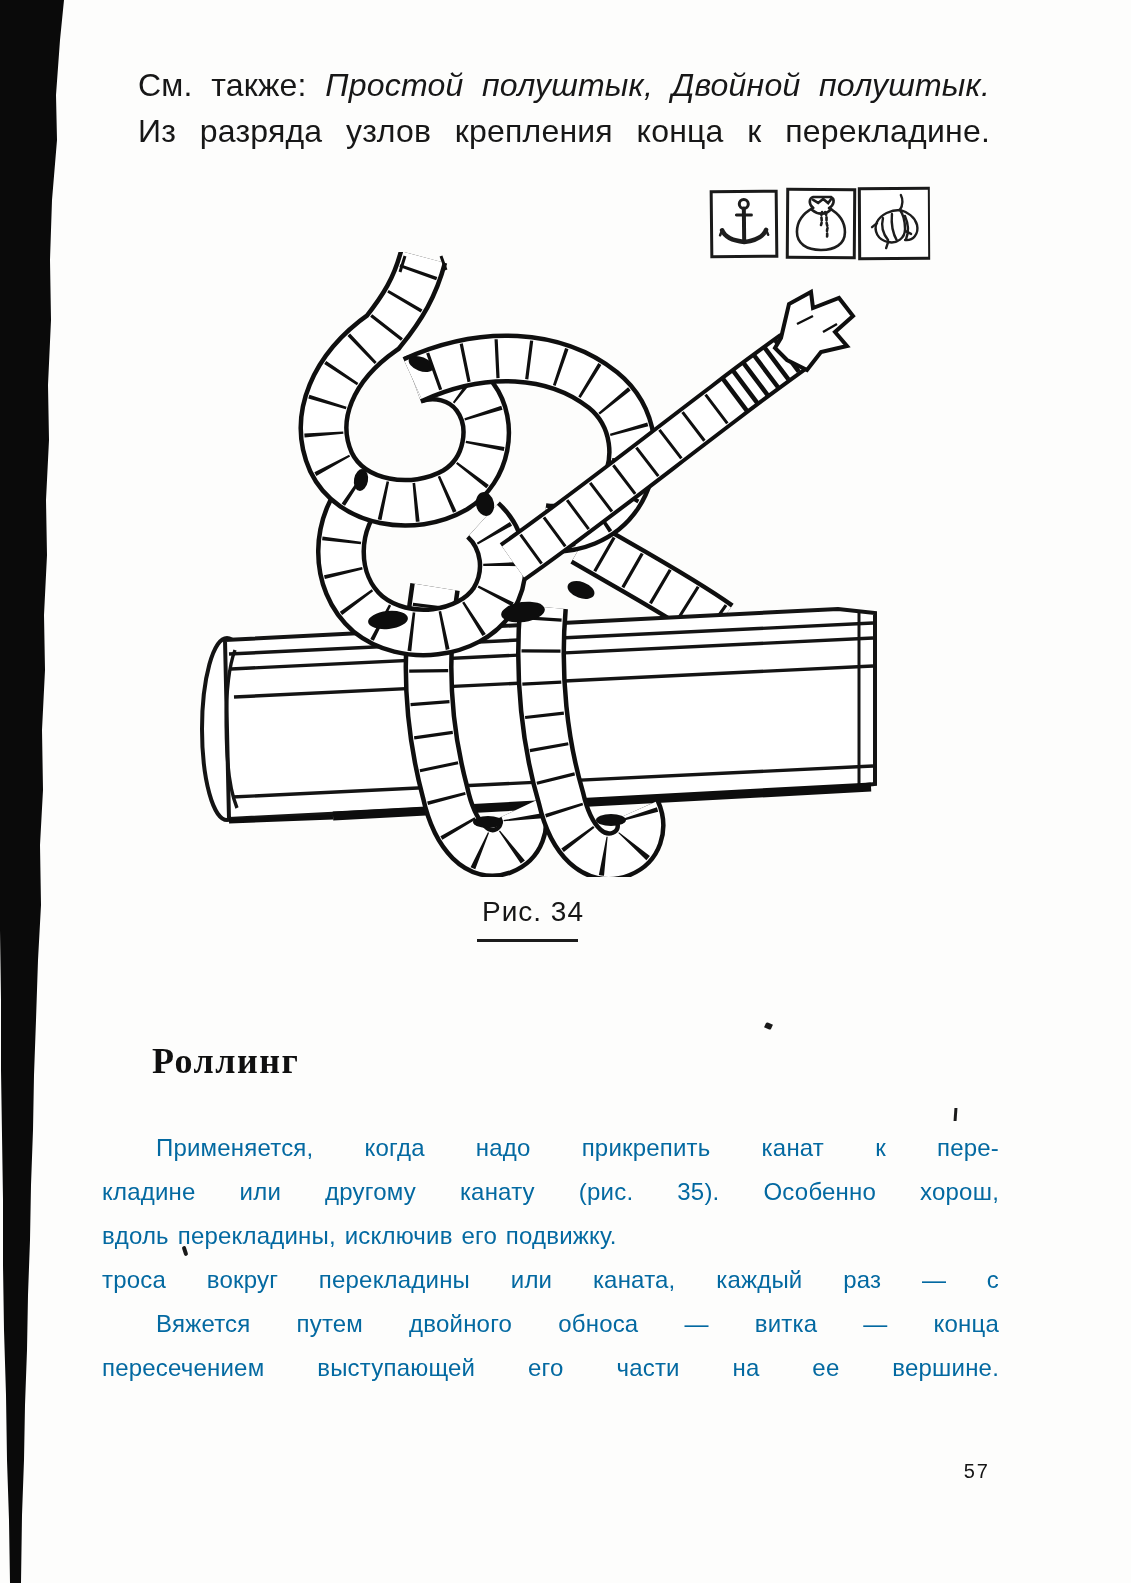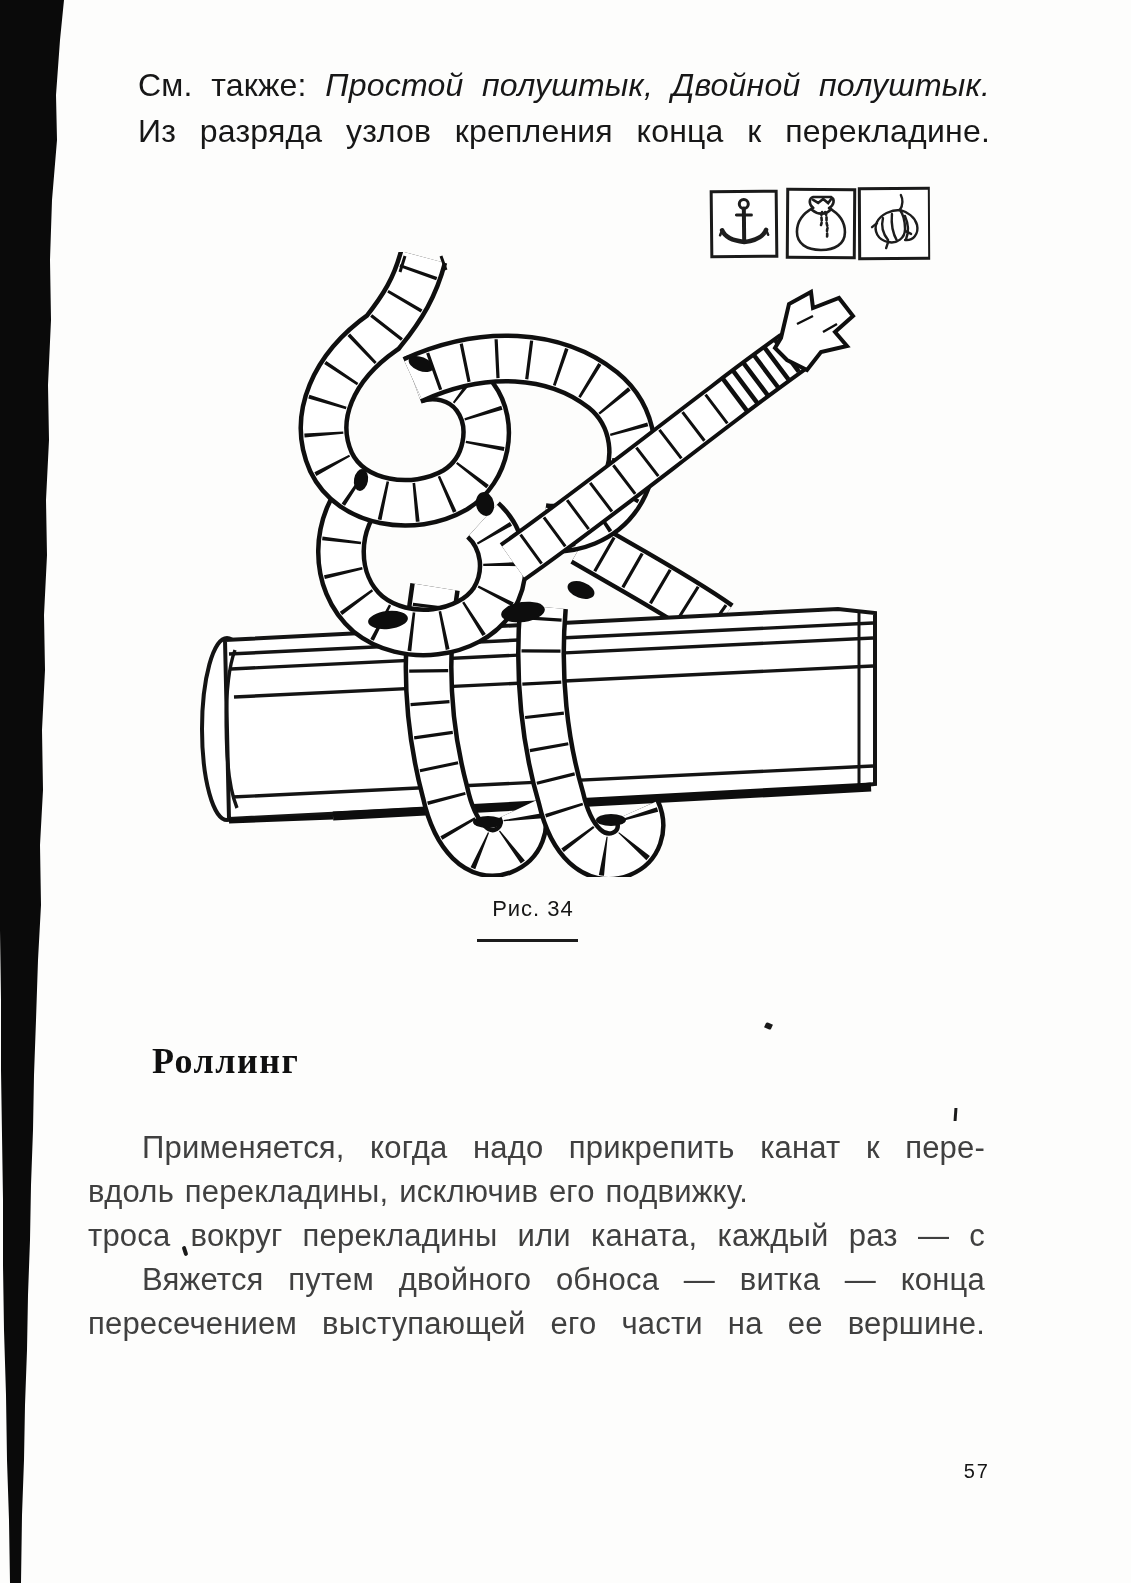--- a/index.html
+++ b/index.html
@@ -21,27 +21,27 @@
   .box-sack{left:78px;top:2px;width:64px;height:65px;transform:rotate(.4deg);}
   .box-flower{left:150px;top:1px;width:67px;height:67px;transform:rotate(-.3deg);border-right-width:2px;}
   
   .knot-figure{position:absolute;left:183px;top:252px;width:720px;height:625px;}
   .rb{fill:none;stroke:#0f0f0f;stroke-width:50;stroke-linecap:butt;}
   .rw{fill:none;stroke:#ffffff;stroke-width:41;stroke-linecap:butt;}
   .rt{fill:none;stroke:#0f0f0f;stroke-width:39;stroke-linecap:butt;stroke-dasharray:3.2 29;}
   .nb{stroke-width:46;} .nw{stroke-width:38;} .nt{stroke-width:36;stroke-dasharray:3 26;}
   .bl{fill:none;stroke:#141414;stroke-width:3.4;}
   .caption{position:absolute;left:403px;top:896px;width:260px;text-align:center;
-           font-size:22px;letter-spacing:1px;color:#161616;}
+           font-size:28px;letter-spacing:1px;color:#161616;}
   .caption-underline{position:absolute;left:477px;top:939px;width:101px;height:3px;background:#1c1c1c;}
   
   .heading{position:absolute;left:142px;top:1040px;font-family:"Liberation Serif",serif;
            font-weight:bold;font-size:36px;letter-spacing:1.5px;color:#101010;margin-left:10px;}
-  .body-text{position:absolute;left:88px;top:1126px;width:897px;font-size:31px;line-height:44px;
-             color:#404040;letter-spacing:.2px;word-spacing:2px;}
+  .body-text{position:absolute;left:102px;top:1126px;width:897px;font-size:24px;line-height:44px;
+             color:#0369a1;letter-spacing:.2px;word-spacing:2px;}
   .body-text .line{height:44px;overflow:hidden;}
   .indent{padding-left:54px;}
   
   .page-number{position:absolute;left:880px;top:1460px;width:110px;text-align:right;
                font-size:20px;letter-spacing:2px;color:#151515;}
   .speck{position:absolute;background:#1a1a1a;}
   .speck.s1{left:765px;top:1023px;width:7px;height:6px;transform:rotate(25deg);border-radius:2px 0 2px 0;}
   .speck.s2{left:954px;top:1108px;width:3px;height:13px;transform:rotate(4deg);}
   .speck.s3{left:183px;top:1246px;width:4px;height:10px;transform:rotate(-18deg);border-radius:2px;}
 </style>
@@ -170,20 +170,21 @@
     <path d="M 222,4 L 217,20 M 258,4 L 263,18" fill="none" stroke="#0f0f0f" stroke-width="3"></path>
   </svg>
 
   <div class="caption">Рис. 34</div>
   <div class="caption-underline"></div>
 
   <div class="heading">Роллинг</div>
 
   <div class="body-text">
     <div class="line jl indent">Применяется, когда надо прикрепить канат к пере-</div>
+    <div class="line jl">кладине или другому канату (рис. 35). Особенно хорош,</div>
     <div class="line ll">вдоль перекладины, исключив его подвижку.</div>
     <div class="line jl">троса вокруг перекладины или каната, каждый раз — с</div>
     <div class="line jl indent">Вяжется путем двойного обноса — витка — конца</div>
     <div class="line jl">пересечением выступающей его части на ее вершине.</div>
   </div>
 
   <div class="page-number">57</div>
 
   <div class="speck s1"></div>
   <div class="speck s2"></div>

